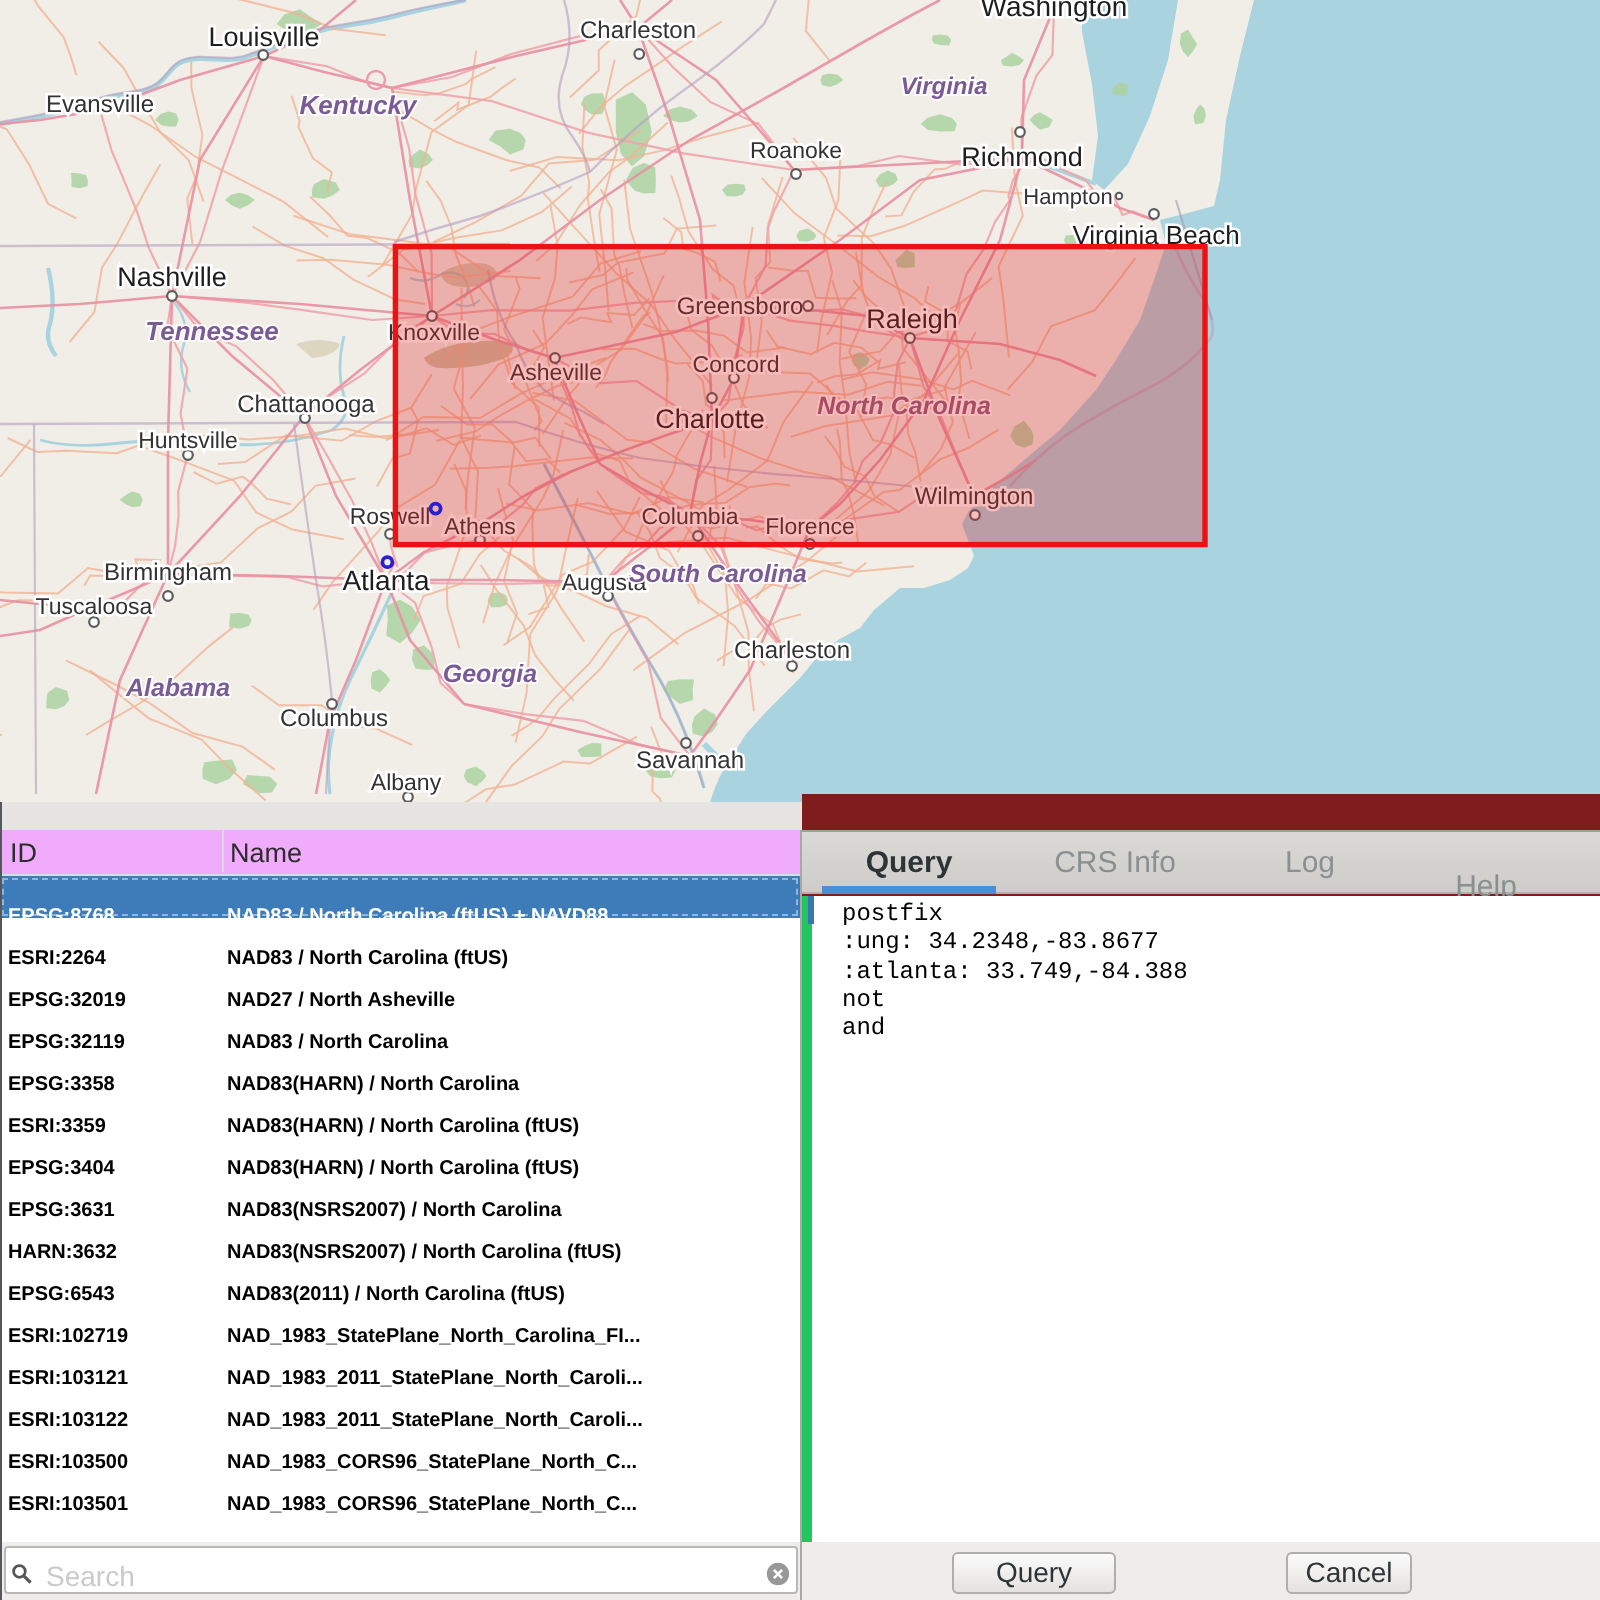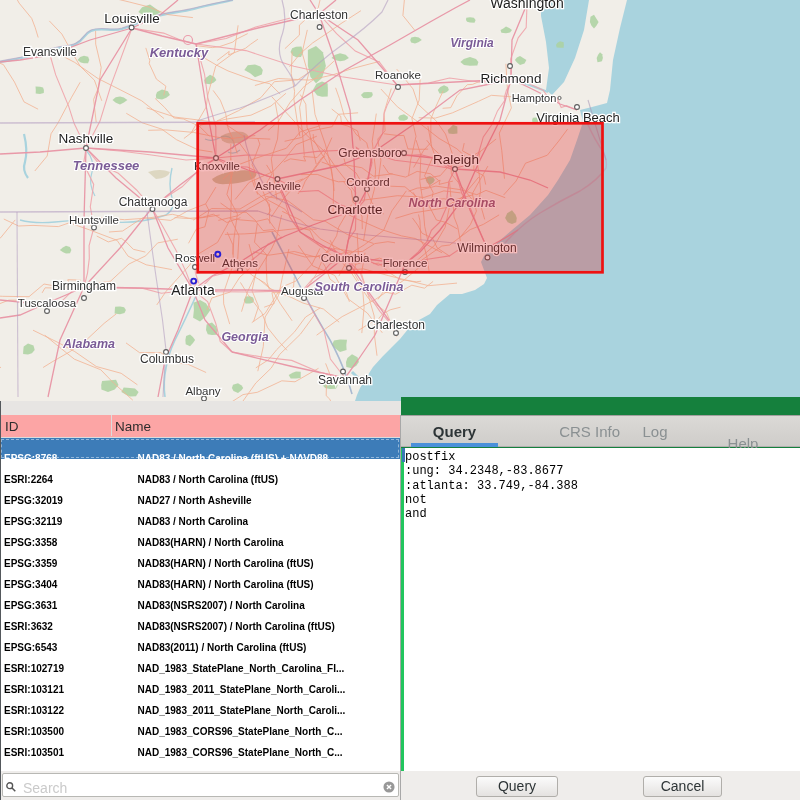--- a/index.html
+++ b/index.html
@@ -6,62 +6,62 @@
   font-family:"Liberation Sans", sans-serif; background:#d6d2ce; }
 #app { position:relative; width:800px; height:800px; }
 #map { position:absolute; left:0; top:0; width:800px; height:401px; overflow:hidden; }
 
 #midstrip { position:absolute; left:0; top:401px; width:800px; height:14px; background:#e7e5e3; }
 #winborder { position:absolute; left:0; top:401px; width:1px; height:399px; background:#54585c; z-index:50; }
 
 
 #table { position:absolute; left:0; top:415px; width:401px; height:356px;
   background:#ffffff; border-right:1px solid #a8a8a8; overflow:hidden; }
-#thead { height:22.5px; background:#fca5a5; border-bottom:1px solid #dcdcdc; position:relative; }
+#thead { height:22.5px; background:#f0abfc; border-bottom:1px solid #dcdcdc; position:relative; }
 #thead span { position:absolute; top:4px; font-size:13.5px; color:#2d2d2d; }
 #thead .h1 { left:5px; }
 #thead .h2 { left:115px; }
 #thead .vsep { position:absolute; left:111px; top:0; width:1px; height:21px; background:#dcdcdc; }
 #tbody div { height:21px; position:relative; white-space:nowrap; }
 #tbody span { position:absolute; top:15px; font-size:10px; color:#000;font-weight:bold; }
 #tbody .c1 { left:4px; }
-#tbody .c2 { left:113.5px;margin-left:24px; }
+#tbody .c2 { left:113.5px; }
 #tbody .sel { background:#3d7cb8; outline:1px dashed rgba(215,230,245,0.55); outline-offset:-2px; }
 #tbody .sel span { color:#ffffff; }
 
 
 #searchbar { position:absolute; left:0; top:771px; width:401px; height:29px;
   background:#efedeb; border-right:1px solid #a8a8a8; }
 #searchbox { position:absolute; left:2px; top:1.5px; width:397px; height:24.5px;
   background:#ffffff; border:1px solid #b8b8b4; border-radius:2px; }
 #searchbox .ph { position:absolute; left:20px; top:6px; font-size:14px; color:#cacaca; }
 #searchbox svg { position:absolute; }
 
 
-#rightpanel { position:absolute; left:401px; top:397px; width:399px; height:403px; background:#15803d; }
+#rightpanel { position:absolute; left:401px; top:397px; width:399px; height:403px; background:#7f1d1d; }
 #tabbar { position:absolute; left:0; top:18px; width:399px; height:32px;
   background:linear-gradient(#dbd9d6,#cfcdca); border-top:1px solid #a2a09e; border-bottom:1px solid #b2b0ae; }
 .tab { position:absolute; top:0; height:30px; text-align:center; font-size:15px;
   line-height:32px; color:#8a9092; }
 #tab1 { left:10px;  width:87px; color:#2d3436; font-weight:bold; }
 #tab1::after { content:""; position:absolute; left:0; right:0; bottom:-1px; height:4px; background:#4a90d9; }
-#tab2 { left:94px; width:125px;text-align:right; }
+#tab2 { left:94px; width:125px; }
 #tab3 { left:211px; width:86px; }
 #tab4 { left:299px; width:86px;margin-top:12px; }
 #qtext { position:absolute; left:0; top:50.5px; width:399px; height:323.5px;
-  background:#ffffff; border-left:3px solid #22c55e;
+  background:#ffffff; border-left:5px solid #22c55e;
   font-family:"Liberation Mono", monospace; font-size:12px; line-height:14.3px;
-  color:#000; padding-left:1px; padding-top:2.5px; }
+  color:#000; padding-left:15px; padding-top:2.5px; }
 #cursor { position:absolute; left:-2px; top:0.5px; width:2.5px; height:14px; background:#3a76b5; }
 #btnbar { position:absolute; left:0; top:374px; width:399px; height:29px; background:#efedeb; }
 .btn { position:absolute; top:5px; height:21px; background:linear-gradient(#fbfbfb,#e4e2e0);
   border:1px solid #b0aeaa; border-radius:3px; font-size:14px; color:#2d3436;
   text-align:center; line-height:19px; }
 #btn-q { left:75px; width:82px; }
-#btn-c { left:242px; width:79px; }
+#btn-c { left:242px; width:63px; }
 </style></head>
 <body>
 <div id="app">
   <div id="map">
       <svg width="800" height="401" viewBox="0 0 800 401" style="display:block">
 <rect width="800" height="401" fill="#f1eee8"></rect>
 <path d="M 627,0 L 620,28 L 613,60 L 610,90 L 607,103 L 592,107 L 580,110 L 583,122 L 577,140 L 570,160 L 558,180 L 548,195 L 530,215 L 512,230 L 498,242 L 490,250 L 484,256 L 481,262 L 484,270 L 487,278 L 484,284 L 475,290 L 462,294 L 450,294 L 437,305 L 430,314 L 419,320 L 409,328 L 400,339 L 392,347 L 383,356 L 373,367 L 366,378 L 360,388 L 357,395 L 355,401 L 800,401 L 800,0 Z" fill="#a9d3de"></path>
 <path d="M 541,0 L 589,0 L 584,30 L 575,58 L 564,82 L 552,95 L 546,90 L 549,68 L 546,42 L 541,16 Z" fill="#a9d3de"></path>
 <path d="M 0,62 C 18,59 34,56 47,51 C 60,46 68,48 76,44 C 84,40 84,34 91,31 C 101,27 112,32 122,29 C 131,26 138,23 149,19 C 163,13 178,13 194,9 C 209,5 220,3 233,0" stroke="#a9d3de" fill="none" stroke-width="2.2"></path>
 <path d="M 24,134 Q 28,150 25,162 Q 22,170 28,178" stroke="#a9d3de" fill="none" stroke-width="2.2"></path>
@@ -452,33 +452,33 @@
         </div>
 <div>
           <span class="c1">EPSG:32119</span>
           <span class="c2">NAD83 / North Carolina</span>
         </div>
 <div>
           <span class="c1">EPSG:3358</span>
           <span class="c2">NAD83(HARN) / North Carolina</span>
         </div>
 <div>
-          <span class="c1">EPSG:3359</span>
+          <span class="c1">ESRI:3359</span>
           <span class="c2">NAD83(HARN) / North Carolina (ftUS)</span>
         </div>
 <div>
           <span class="c1">EPSG:3404</span>
           <span class="c2">NAD83(HARN) / North Carolina (ftUS)</span>
         </div>
 <div>
           <span class="c1">EPSG:3631</span>
           <span class="c2">NAD83(NSRS2007) / North Carolina</span>
         </div>
 <div>
-          <span class="c1">ESRI:3632</span>
+          <span class="c1">HARN:3632</span>
           <span class="c2">NAD83(NSRS2007) / North Carolina (ftUS)</span>
         </div>
 <div>
           <span class="c1">EPSG:6543</span>
           <span class="c2">NAD83(2011) / North Carolina (ftUS)</span>
         </div>
 <div>
           <span class="c1">ESRI:102719</span>
           <span class="c2">NAD_1983_StatePlane_North_Carolina_FI...</span>
         </div>

